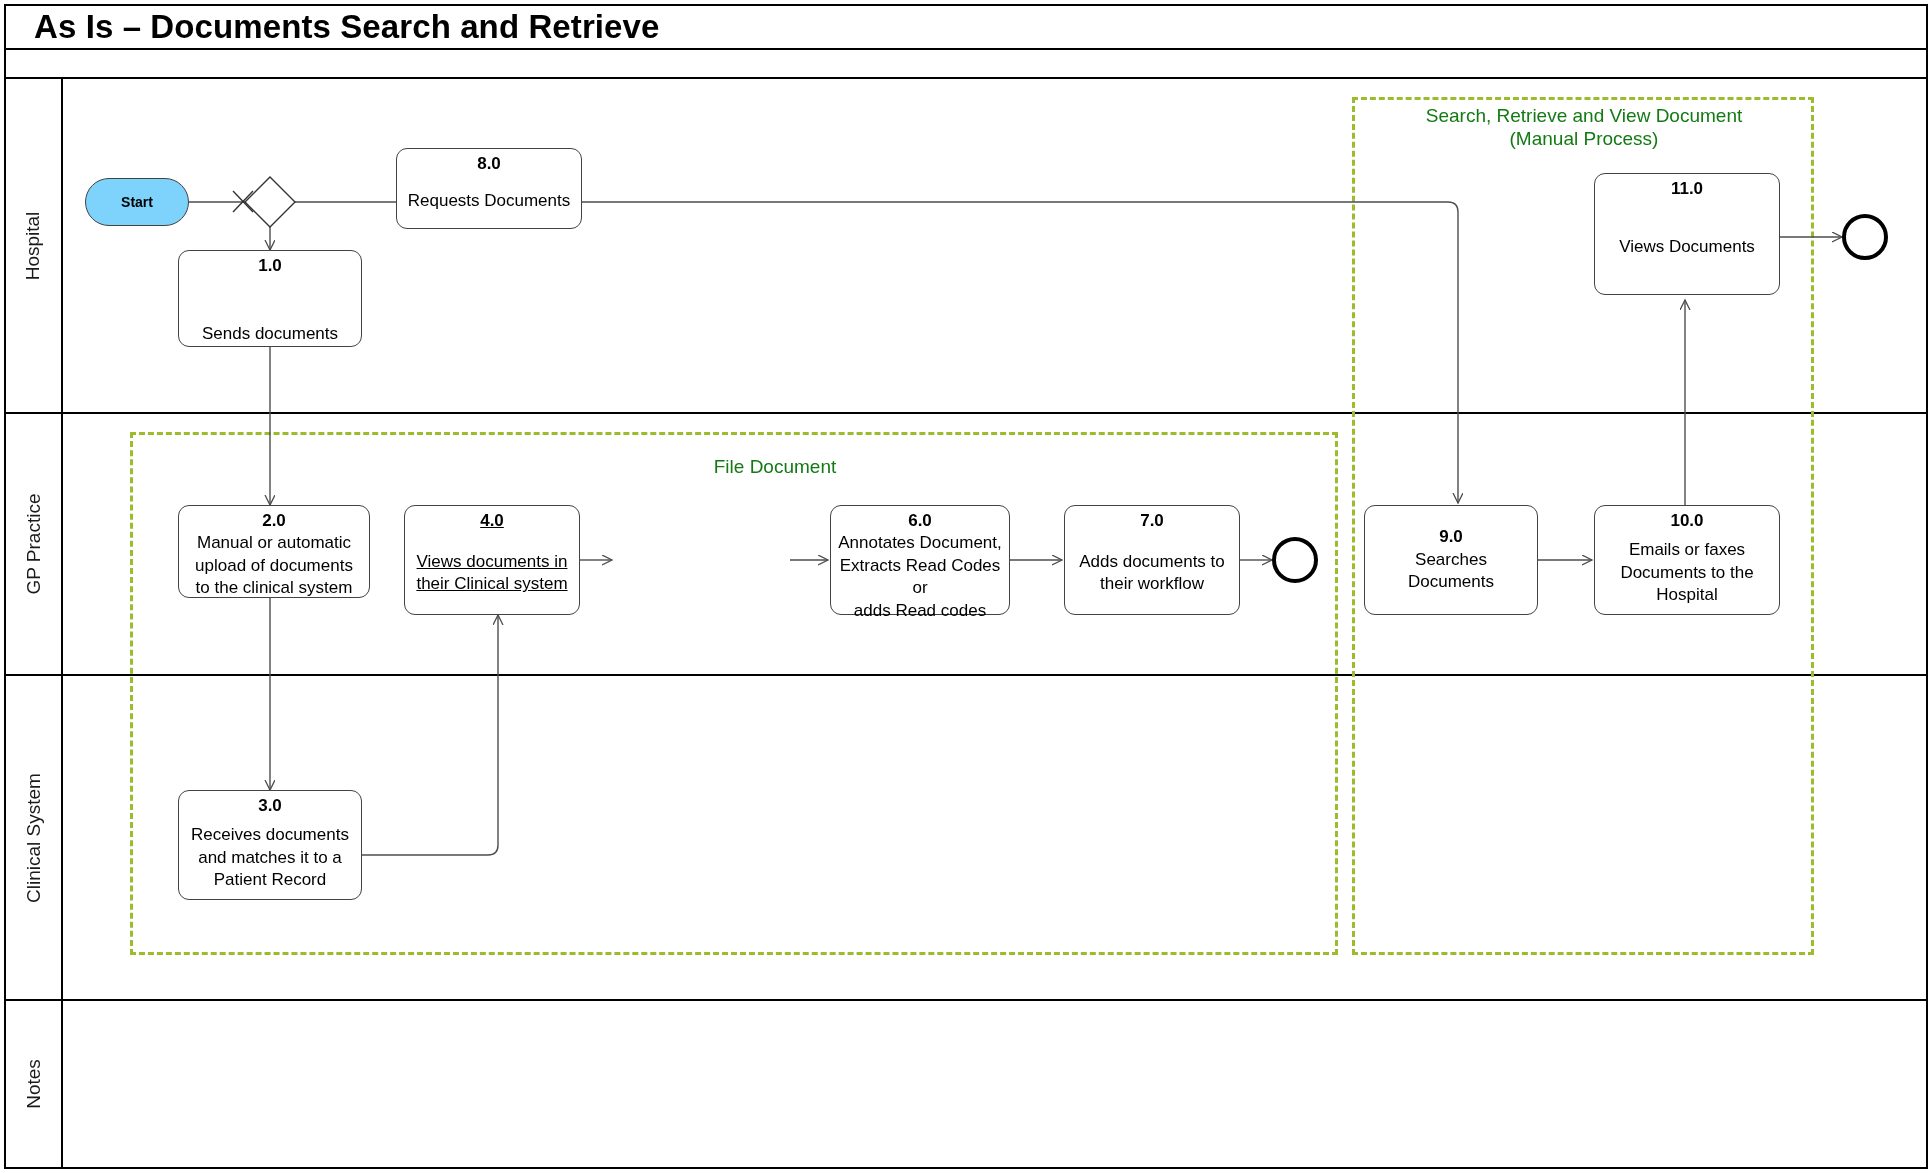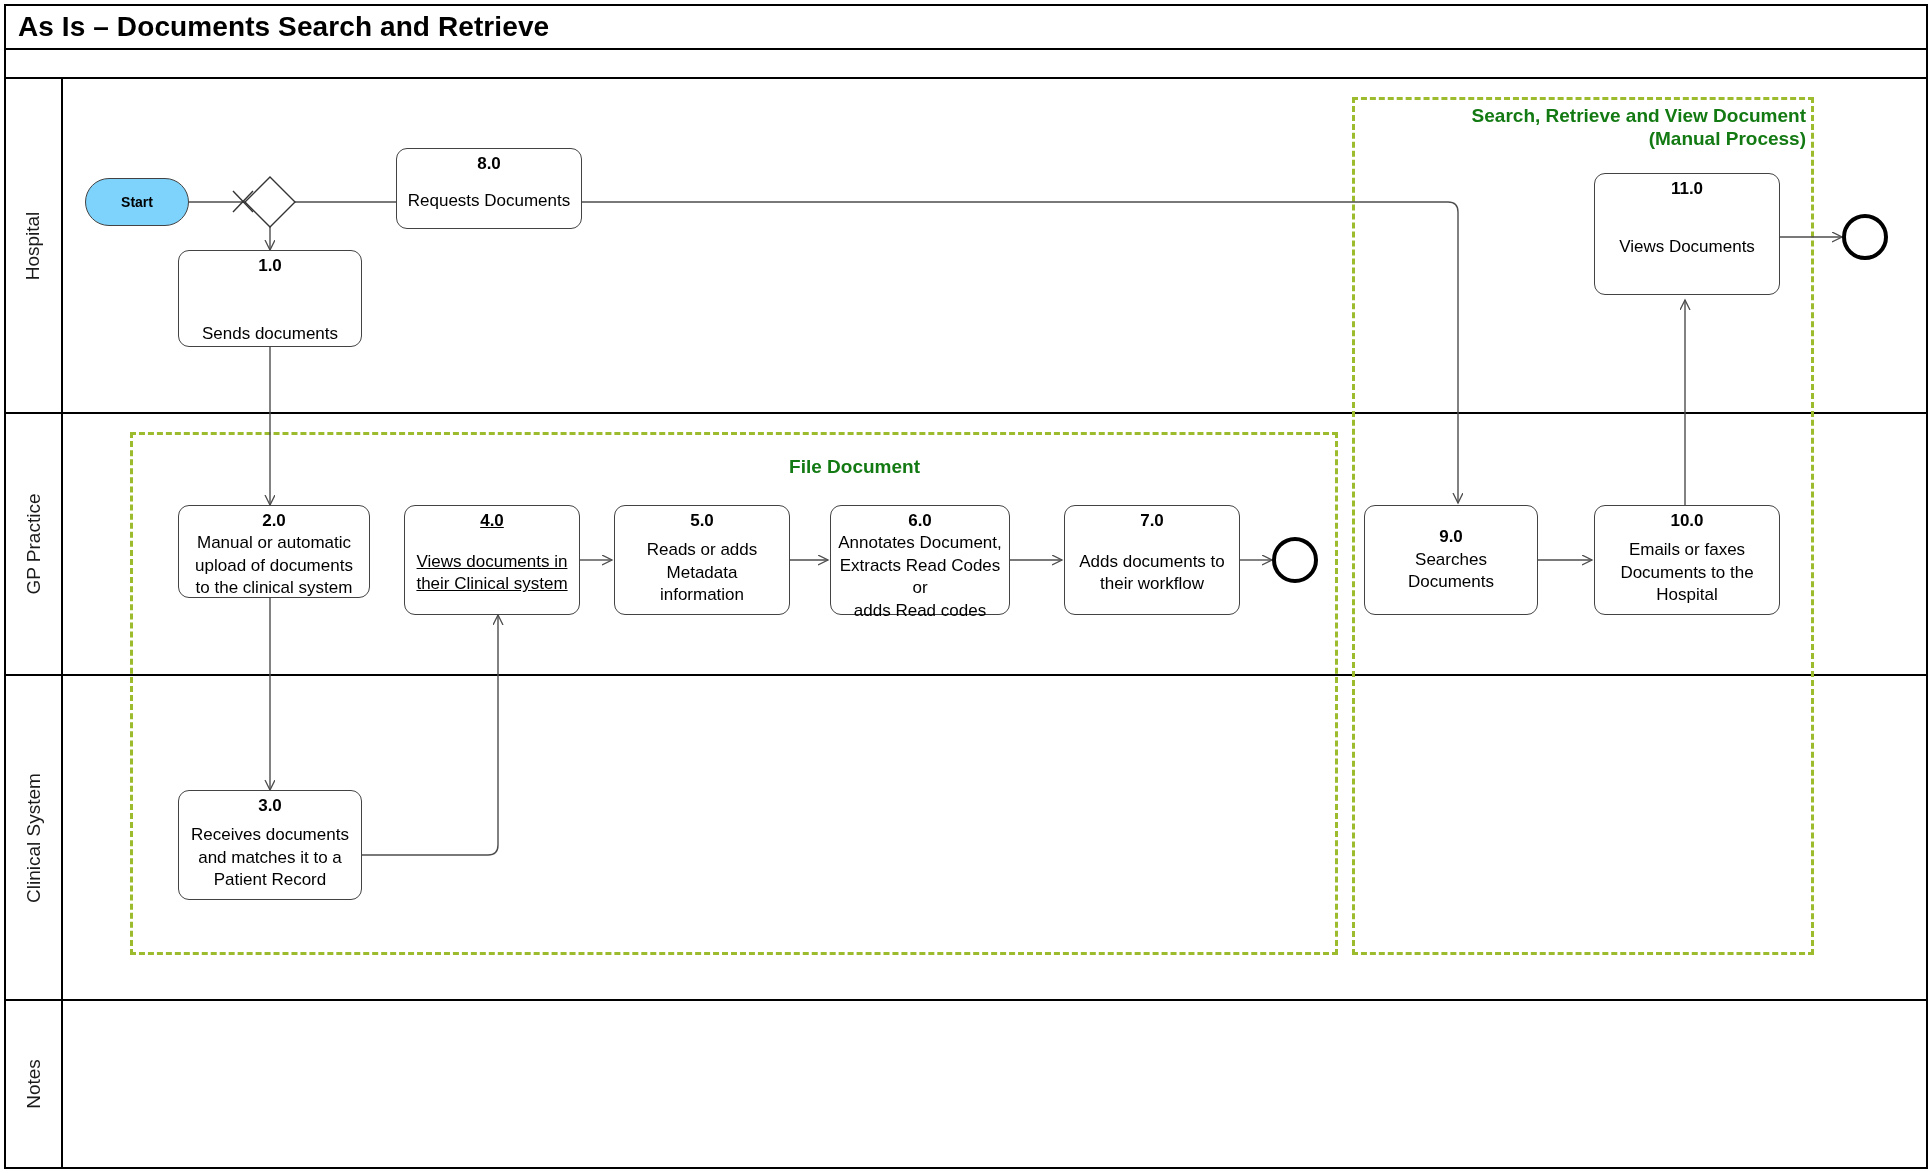--- a/index.html
+++ b/index.html
@@ -35,24 +35,24 @@
     position: absolute;
     left: 6px;
     top: 6px;
     width: 1920px;
     height: 42px;
     box-sizing: border-box;
     display: flex;
     align-items: center;
   }
   .title-text {
-    font-size: 28px;
+    font-size: 33px;
     font-weight: bold;
     letter-spacing: 0.1px;
-    padding-left: 12px;
+    padding-left: 28px;
     white-space: nowrap;
     text-align: center;
   }
   .title-rule {
     position: absolute;
     left: 6px;
     top: 48px;
     width: 1920px;
     height: 0;
     border-top: 2px solid #000000;
@@ -104,23 +104,23 @@
   .group-box {
     position: absolute;
     border: 3px dashed #9cbb2d;
     box-sizing: border-box;
     background: transparent;
     z-index: 2;
     pointer-events: none;
   }
   .group-label {
     position: absolute;
-    text-align: right;
+    text-align: center;
     font-size: 19px;
-    font-weight: bold;
+    font-weight: normal;
     color: #137a13;
     line-height: 1.22;
     z-index: 5;
     white-space: pre-line;
   }
 
   
   .task {
     position: absolute;
     box-sizing: border-box;
@@ -316,26 +316,20 @@
 upload of documents
 to the clinical system</div>
   </div>
 
   <div class="task top-num" style="left:404px; top:505px; width:176px; height:110px;text-decoration:underline;">
     <div class="task-num">4.0</div>
     <div class="task-label">Views documents in
 their Clinical system</div>
   </div>
 
-  <div class="task top-num" style="left:614px; top:505px; width:176px; height:110px;">
-    <div class="task-num">5.0</div>
-    <div class="task-label">Reads or adds
-Metadata
-information</div>
-  </div>
 
   <div class="task top-num" style="left:830px; top:505px; width:180px; height:110px;">
     <div class="task-num">6.0</div>
     <div class="task-label">Annotates Document,
 Extracts Read Codes or
 adds Read codes</div>
   </div>
 
   <div class="task top-num" style="left:1064px; top:505px; width:176px; height:110px;">
     <div class="task-num">7.0</div>

